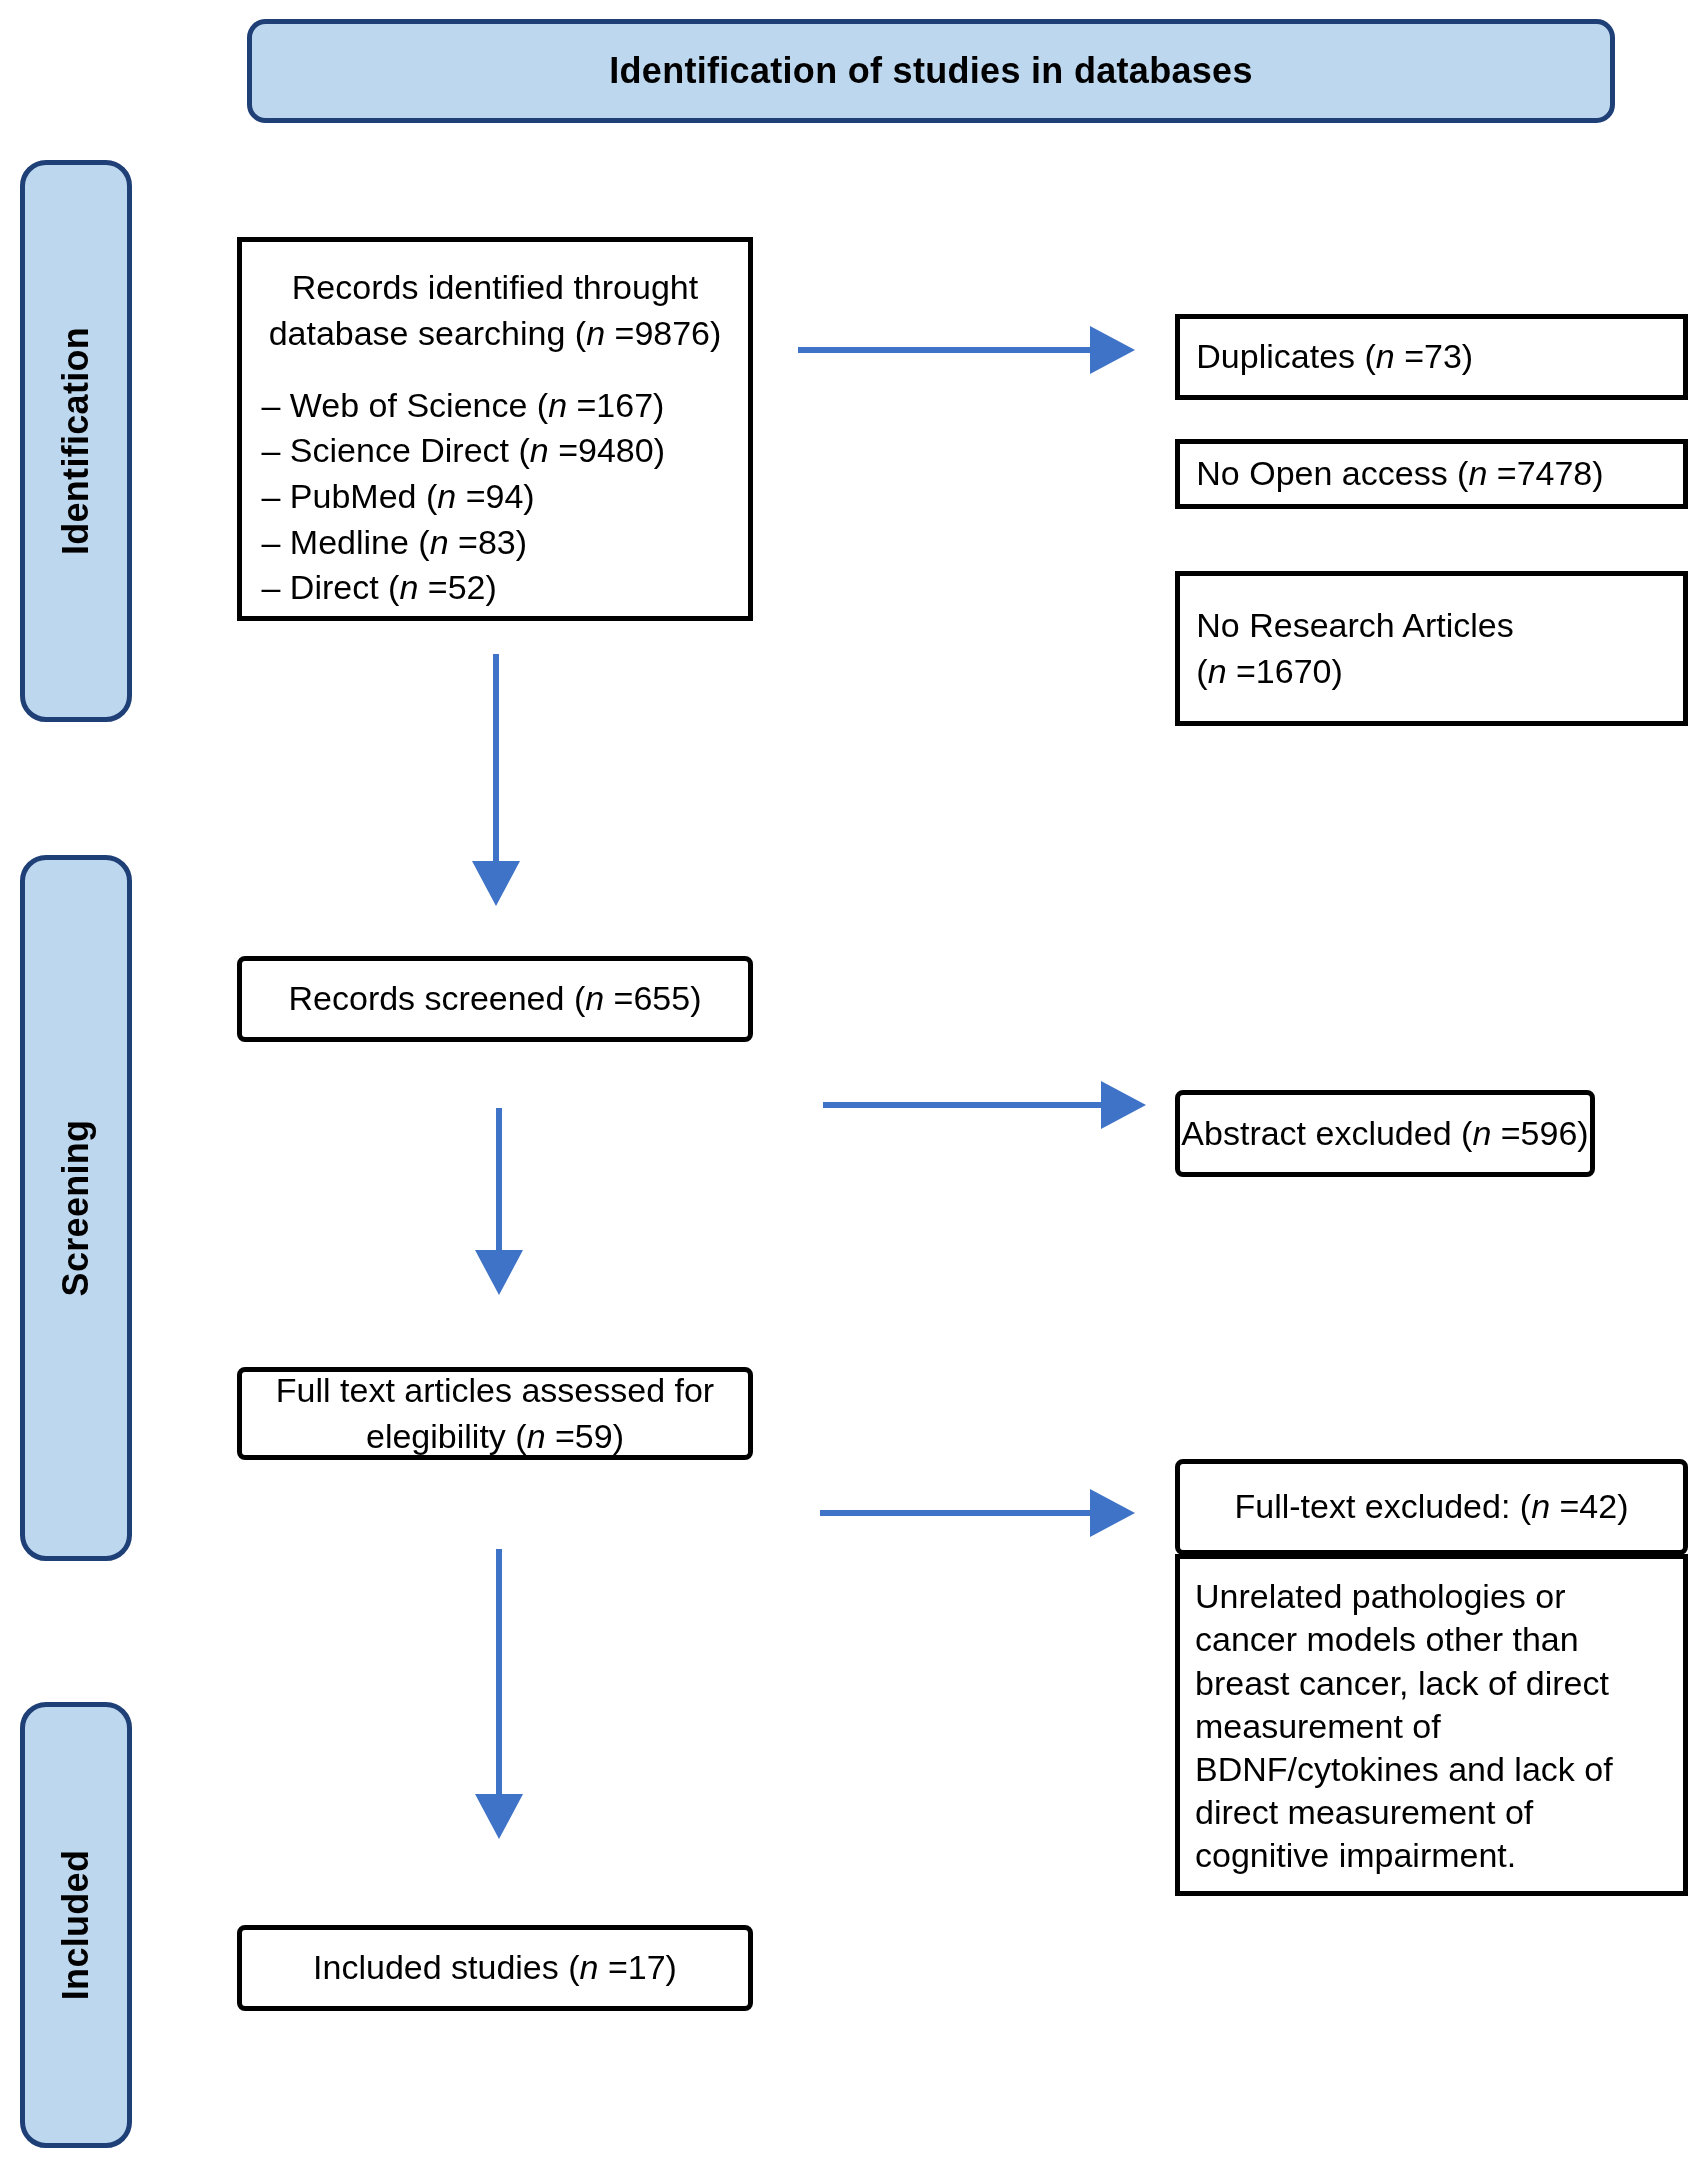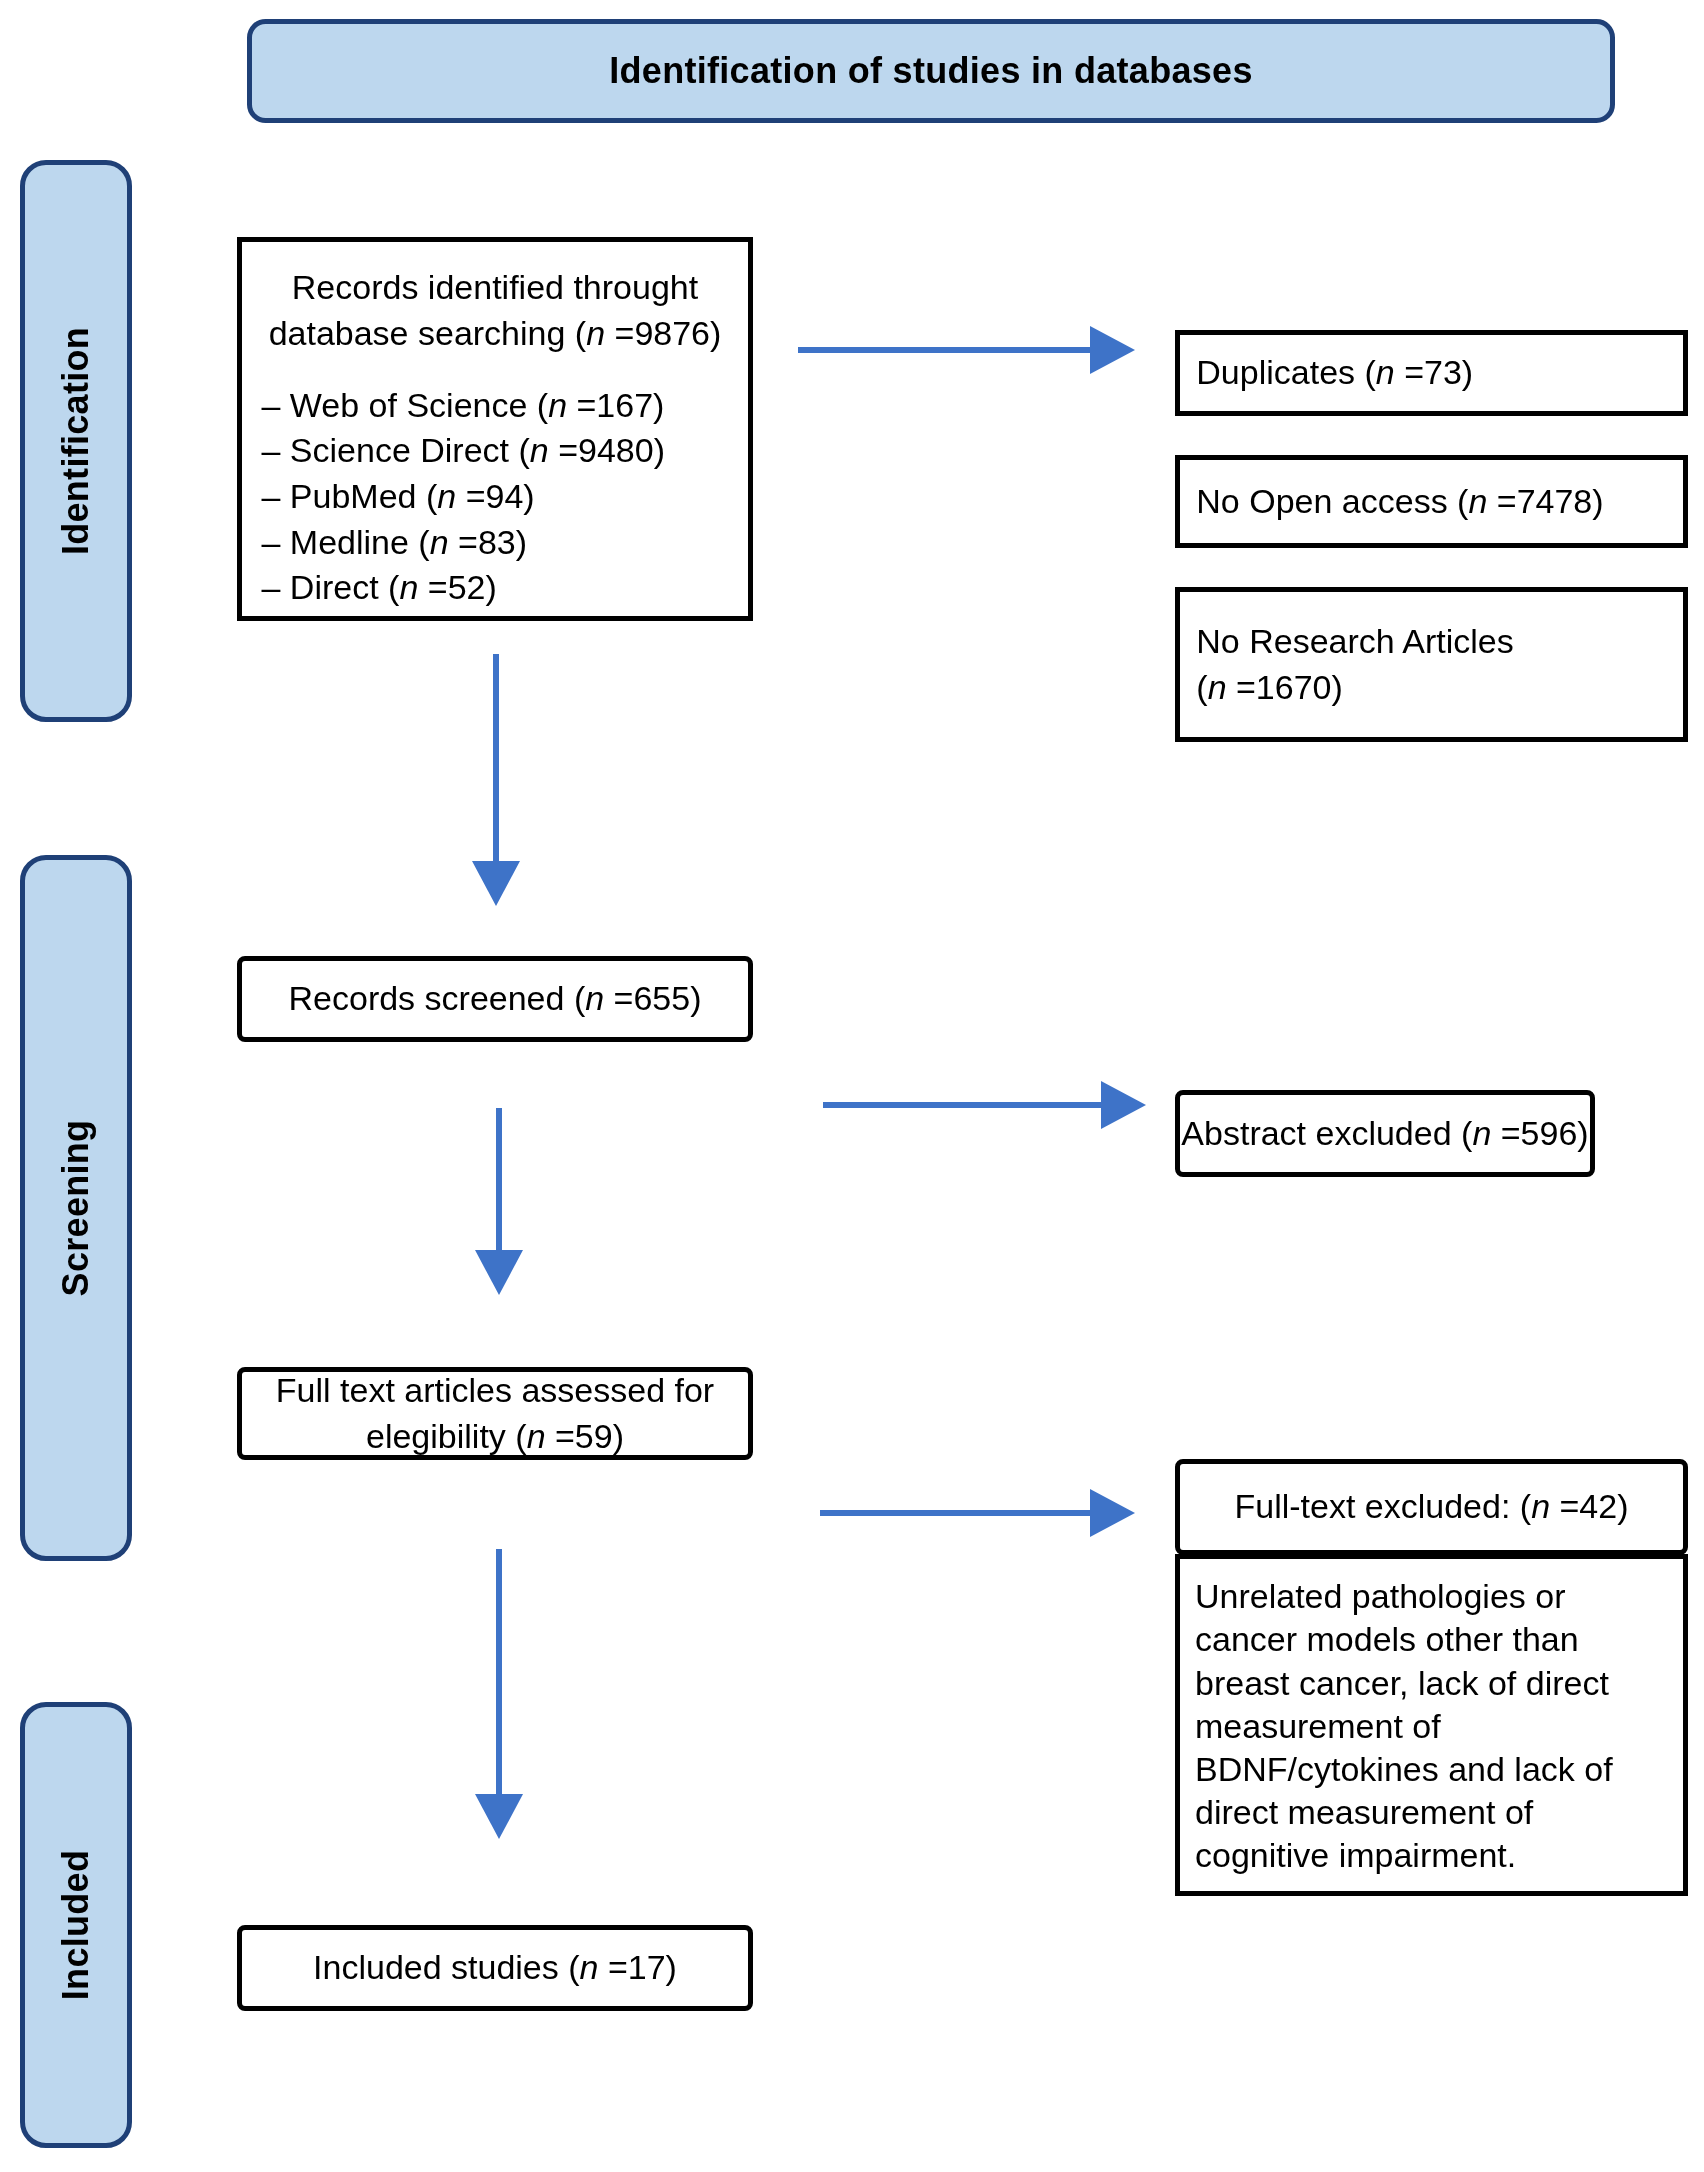--- a/index.html
+++ b/index.html
@@ -17,21 +17,21 @@
   .vlabel{
     font-weight:bold;font-size:36px;white-space:nowrap;transform:rotate(-90deg);
     letter-spacing:0.3px;
   }
   
   .box{
     position:absolute;background:#ffffff;border:5.4px solid #000;box-sizing:border-box;
     font-size:34px;line-height:1.34;
   }
   .box.centered{display:flex;flex-direction:column;align-items:center;justify-content:center;text-align:center;border-radius:8px;}
-  .box.leftalign{display:flex;flex-direction:column;justify-content:center;text-align:left;padding-left:16.3px;padding-right:8.7px;margin-top:16px;}
+  .box.leftalign{display:flex;flex-direction:column;justify-content:center;text-align:left;padding-left:16.3px;padding-right:8.7px;}
   .box.records{display:flex;flex-direction:column;align-items:stretch;padding:23px 13px 5.4px 13px;text-align:center;}
   .box.records .src{ text-align:left;padding-left:6.5px;}
   .box.body-text{display:block;padding:16.3px 8.7px 5.4px 15px;text-align:left;line-height:1.27;}
   .nvar{font-style:italic;}
   .spacer{height:40px;}
   
   .h-arrow{position:absolute;display:flex;align-items:center;height:50px;}
   .h-arrow .shaft{flex:1;height:6.5px;background:var(--arrow);}
   .h-arrow .head{width:0;height:0;border-top:24.4px solid transparent;border-bottom:24.4px solid transparent;border-left:45px solid var(--arrow);}
   .v-arrow{position:absolute;display:flex;flex-direction:column;align-items:center;width:50px;}
@@ -79,21 +79,21 @@
       <span>– Direct (</span><span class="nvar">n</span><span> =52)</span>
     </div>
   </div>
 
   <div class="box leftalign" style="left:1175px;top:314px;width:513px;height:86px;">
     <div>
       <span>Duplicates (</span><span class="nvar">n</span><span> =73)</span>
     </div>
   </div>
 
-  <div class="box leftalign" style="left:1175px;top:439px;width:513px;height:93px;">
+  <div class="box leftalign" style="left:1175px;top:439px;width:513px;height:70px;">
     <div>
       <span>No Open access (</span><span class="nvar">n</span><span> =7478)</span>
     </div>
   </div>
 
   <div class="box leftalign" style="left:1175px;top:571px;width:513px;height:155px;">
     <div>No Research Articles</div>
     <div>
       <span>(</span><span class="nvar">n</span><span> =1670)</span>
     </div>

